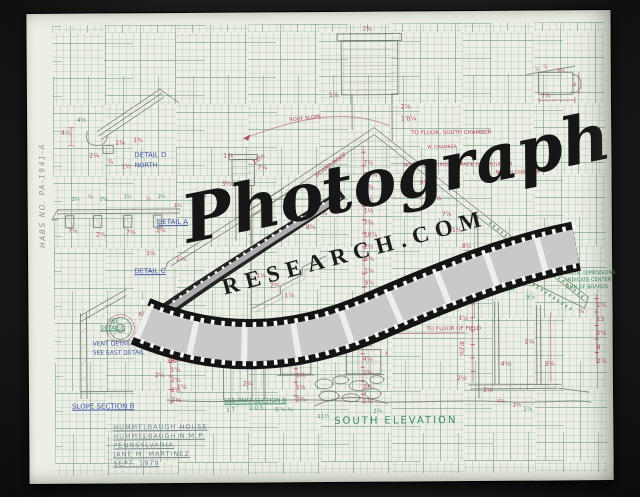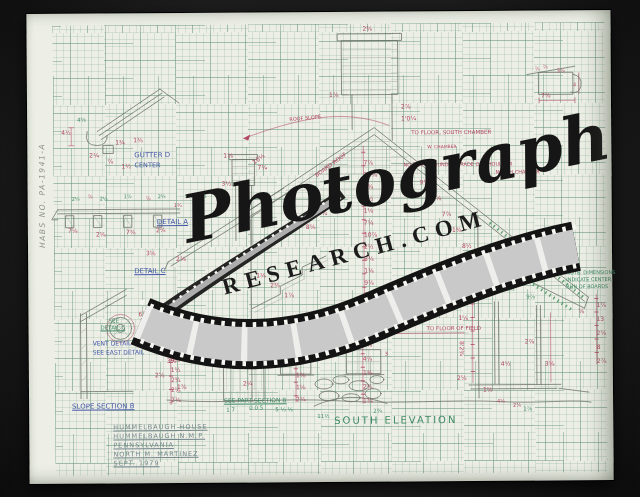--- a/index.html
+++ b/index.html
@@ -142,22 +142,22 @@
         <path class="r" d="M444,246 V372"></path>
           <path class="rt" d="M444,252 V370"></path>
         <path class="r" d="M522,302 V372"></path>
         <path class="r" d="M200,322 H436"></path>
         <path class="r" d="M362,114 C316,96 272,106 216,126"></path>
         <path d="M216,126 l7,-4 l-2,6 z" fill="#b0485f"></path>
       </g>
     </svg>
 
     <div id="annotations">
-        <span class="ann" style="left: 107px; top: 139px; color: rgb(70, 88, 168); font-size: 7px;">GUTTER D</span>
-        <span class="ann" style="left: 107px; top: 149px; color: rgb(70, 88, 168); font-size: 6.5px;">CENTER</span>
+        <span class="ann" style="left: 107px; top: 139px; color: rgb(70, 88, 168); font-size: 7px;">DETAIL D</span>
+        <span class="ann" style="left: 107px; top: 149px; color: rgb(70, 88, 168); font-size: 6.5px;">NORTH</span>
         <span class="ann u" style="left: 129px; top: 206px; color: rgb(70, 88, 168); font-size: 7px;">DETAIL A</span>
         <span class="ann u" style="left: 106px; top: 255px; color: rgb(70, 88, 168); font-size: 7px;">DETAIL C</span>
         <span class="ann" style="left: 64px; top: 327px; color: rgb(70, 88, 168); font-size: 6px;">VENT DETAIL</span>
         <span class="ann" style="left: 64px; top: 336px; color: rgb(70, 88, 168); font-size: 6px;">SEE EAST DETAIL</span>
         <span class="ann u" style="left: 43px; top: 390px; color: rgb(70, 88, 168); font-size: 7px;">SLOPE SECTION B</span>
         <span class="ann" style="left: 80px; top: 305px; color: rgb(63, 138, 99); font-size: 5.5px;">SEE</span>
         <span class="ann u" style="left: 72px; top: 312px; color: rgb(63, 138, 99); font-size: 5.5px;">DETAIL C</span>
         <span class="ann" style="left: 157px; top: 181px; color: rgb(63, 138, 99); font-size: 5.5px;">SHAKES</span>
         <span class="ann u" style="left: 195px; top: 385px; color: rgb(63, 138, 99); font-size: 6px;">SEE PART SECTION B</span>
         <span class="ann" style="left: 305px; top: 404px; color: rgb(63, 138, 99); font-size: 10px; letter-spacing: 2px;">SOUTH ELEVATION</span>
@@ -282,21 +282,21 @@
         <span class="ann" style="left: 316px; top: 332px; color: rgb(176, 72, 95); font-size: 5px;">2⅜</span>
         <span class="ann" style="left: 356px; top: 340px; color: rgb(176, 72, 95); font-size: 5px;">3</span>
       </div>
 
     <div id="margin-label">HABS NO. PA-1941-A</div>
 
     <div id="title-block">
       <span>HUMMELBAUGH HOUSE</span>
       <span>HUMMELBAUGH N.M.P.</span>
       <span>PENNSYLVANIA</span>
-      <span>NORTH M. MARTINEZ</span>
+      <span>JANE M. MARTINEZ</span>
       <span>SEPT. 1979</span>
     </div>
 
     <svg class="wm" width="584" height="470" viewBox="0 0 584 470">
       <g>
         <path d="M312,178 C255,215 175,262 112,306 L124,316 C186,270 262,224 318,186 Z" fill="#1c1c1c" opacity=".96"></path>
         <path d="M310,182 C258,216 190,258 128,300 L133,305 C192,262 262,220 314,187 Z" fill="#cfcfcf" opacity=".8"></path>
         <path d="M311,182 C256,217 180,262 118,308" fill="none" stroke="#f5f5f2" stroke-width="2.5" stroke-dasharray="2.5 6"></path>
         <path d="M112,308 C190,342 268,338 345,305 C420,273 485,248 548,236" fill="none" stroke="#141414" stroke-width="50"></path>
         <path d="M112,308 C190,342 268,338 345,305 C420,273 485,248 548,236" fill="none" stroke="#d9d9d9" stroke-width="34" opacity=".92"></path>

